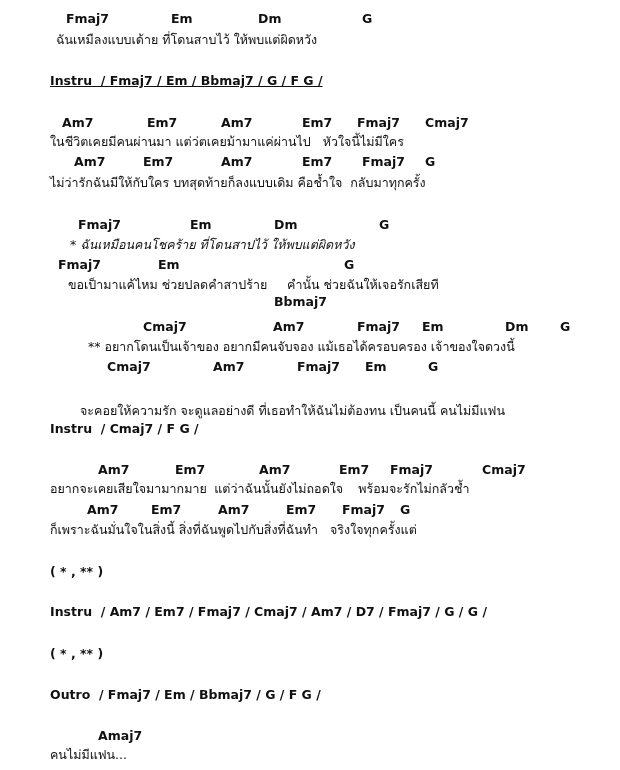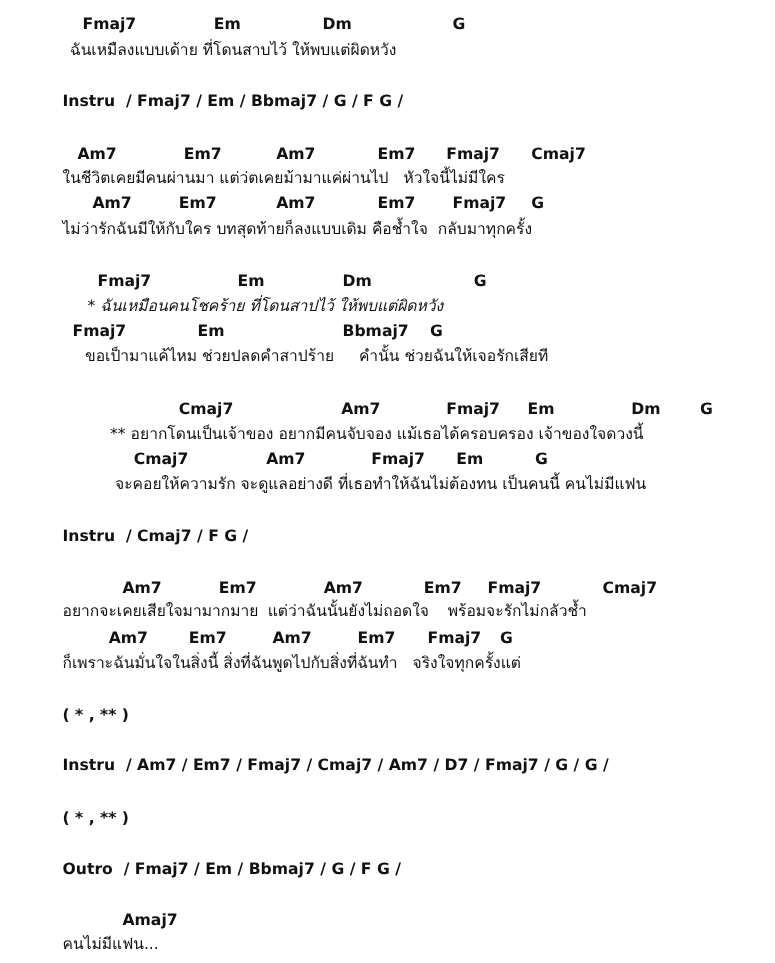--- a/index.html
+++ b/index.html
@@ -9,33 +9,33 @@
   .chord { position:absolute; font-weight:bold; font-size:12.5px; line-height:18px; top:0; }
   .lyric { position:absolute; font-size:12.5px; line-height:18px; top:0; }
   .label { position:absolute; font-weight:bold; font-size:12.5px; line-height:18px; top:0; }
 </style>
 </head>
 <body>
 
 <div id="sheet">
     <div class="line" style="top: 10px;"><span class="chord" style="left: 66px;">Fmaj7</span><span class="chord" style="left: 171px;">Em</span><span class="chord" style="left: 258px;">Dm</span><span class="chord" style="left: 362px;">G</span></div>
     <div class="line" style="top: 31px;"><span class="lyric" style="left: 56px;">ฉันเหมืลงแบบเด้าย ที่โดนสาบไว้ ให้พบแต่ผิดหวัง</span></div>
-    <div class="line" style="top: 72px;"><span class="label" style="left: 50px;">Instru  / Fmaj7 / Em / Bbmaj7 / G / F G /</span></div>
+    <div class="line" style="top: 72px;"><span class="label" style="left: 50px; text-decoration: underline;">Instru  / Fmaj7 / Em / Bbmaj7 / G / F G /</span></div>
     <div class="line" style="top: 114px;"><span class="chord" style="left: 62px;">Am7</span><span class="chord" style="left: 147px;">Em7</span><span class="chord" style="left: 221px;">Am7</span><span class="chord" style="left: 302px;">Em7</span><span class="chord" style="left: 357px;">Fmaj7</span><span class="chord" style="left: 425px;">Cmaj7</span></div>
     <div class="line" style="top: 133px;"><span class="lyric" style="left: 50px;">ในชีวิตเคยมีคนผ่านมา แต่ว่ตเคยม้ามาแค่ผ่านไป   หัวใจนี้ไม่มีใคร</span></div>
     <div class="line" style="top: 153px;"><span class="chord" style="left: 74px;">Am7</span><span class="chord" style="left: 143px;">Em7</span><span class="chord" style="left: 221px;">Am7</span><span class="chord" style="left: 302px;">Em7</span><span class="chord" style="left: 362px;">Fmaj7</span><span class="chord" style="left: 425px;">G</span></div>
     <div class="line" style="top: 174px;"><span class="lyric" style="left: 50px;">ไม่ว่ารักฉันมีให้กับใคร บทสุดท้ายก็ลงแบบเดิม คือช้ำใจ  กลับมาทุกครั้ง</span></div>
     <div class="line" style="top: 216px;"><span class="chord" style="left: 78px;">Fmaj7</span><span class="chord" style="left: 190px;">Em</span><span class="chord" style="left: 274px;">Dm</span><span class="chord" style="left: 379px;">G</span></div>
     <div class="line" style="top: 236px;"><span class="lyric" style="left: 70px; font-style: italic;">* ฉันเหมือนคนโชคร้าย ที่โดนสาปไว้ ให้พบแต่ผิดหวัง</span></div>
-    <div class="line" style="top: 256px;"><span class="chord" style="left: 58px;">Fmaj7</span><span class="chord" style="left: 158px;">Em</span><span class="chord" style="left: 274px;">Bbmaj7</span><span class="chord" style="left: 344px;">G</span></div>
+    <div class="line" style="top: 256px;"><span class="chord" style="left: 58px;">Fmaj7</span><span class="chord" style="left: 158px;">Em</span><span class="chord" style="left: 274px; margin-top: 37px;">Bbmaj7</span><span class="chord" style="left: 344px;">G</span></div>
     <div class="line" style="top: 276px;"><span class="lyric" style="left: 68px;">ขอเป็ามาแค้ไหม ช่วยปลดคำสาปร้าย     คำนั้น ช่วยฉันให้เจอรักเสียที</span></div>
     <div class="line" style="top: 318px;"><span class="chord" style="left: 143px;">Cmaj7</span><span class="chord" style="left: 273px;">Am7</span><span class="chord" style="left: 357px;">Fmaj7</span><span class="chord" style="left: 422px;">Em</span><span class="chord" style="left: 505px;">Dm</span><span class="chord" style="left: 560px;">G</span></div>
     <div class="line" style="top: 338px;"><span class="lyric" style="left: 88px;">** อยากโดนเป็นเจ้าของ อยากมีคนจับจอง แม้เธอได้ครอบครอง เจ้าของใจดวงนี้</span></div>
     <div class="line" style="top: 358px;"><span class="chord" style="left: 107px;">Cmaj7</span><span class="chord" style="left: 213px;">Am7</span><span class="chord" style="left: 297px;">Fmaj7</span><span class="chord" style="left: 365px;">Em</span><span class="chord" style="left: 428px;">G</span></div>
-    <div class="line" style="top: 378px;"><span class="lyric" style="left: 92px;">จะคอยให้ความรัก จะดูแลอย่างดี ที่เธอทำให้ฉันไม่ต้องทน เป็นคนนี้ คนไม่มีแฟน</span></div>
+    <div class="line" style="top: 378px;"><span class="lyric" style="left: 80px; margin-top: 24px;">จะคอยให้ความรัก จะดูแลอย่างดี ที่เธอทำให้ฉันไม่ต้องทน เป็นคนนี้ คนไม่มีแฟน</span></div>
     <div class="line" style="top: 420px;"><span class="label" style="left: 50px;">Instru  / Cmaj7 / F G /</span></div>
     <div class="line" style="top: 461px;"><span class="chord" style="left: 98px;">Am7</span><span class="chord" style="left: 175px;">Em7</span><span class="chord" style="left: 259px;">Am7</span><span class="chord" style="left: 339px;">Em7</span><span class="chord" style="left: 390px;">Fmaj7</span><span class="chord" style="left: 482px;">Cmaj7</span></div>
     <div class="line" style="top: 481px;"><span class="lyric" style="left: 50px; font-family: Liberation Mono, monospace;">อยากจะเคยเสียใจมามากมาย แต่ว่าฉันนั้นยังไม่ถอดใจ  พร้อมจะรักไม่กลัวช้ำ</span></div>
     <div class="line" style="top: 501px;"><span class="chord" style="left: 87px;">Am7</span><span class="chord" style="left: 151px;">Em7</span><span class="chord" style="left: 218px;">Am7</span><span class="chord" style="left: 286px;">Em7</span><span class="chord" style="left: 342px;">Fmaj7</span><span class="chord" style="left: 400px;">G</span></div>
     <div class="line" style="top: 521px;"><span class="lyric" style="left: 50px;">ก็เพราะฉันมั่นใจในสิ่งนี้ สิ่งที่ฉันพูดไปกับสิ่งที่ฉันทำ   จริงใจทุกครั้งแต่</span></div>
     <div class="line" style="top: 563px;"><span class="label" style="left: 50px;">( * , ** )</span></div>
     <div class="line" style="top: 603px;"><span class="label" style="left: 50px;">Instru  / Am7 / Em7 / Fmaj7 / Cmaj7 / Am7 / D7 / Fmaj7 / G / G /</span></div>
     <div class="line" style="top: 645px;"><span class="label" style="left: 50px;">( * , ** )</span></div>
     <div class="line" style="top: 686px;"><span class="label" style="left: 50px;">Outro  / Fmaj7 / Em / Bbmaj7 / G / F G /</span></div>
     <div class="line" style="top: 727px;"><span class="chord" style="left: 98px;">Amaj7</span></div>

